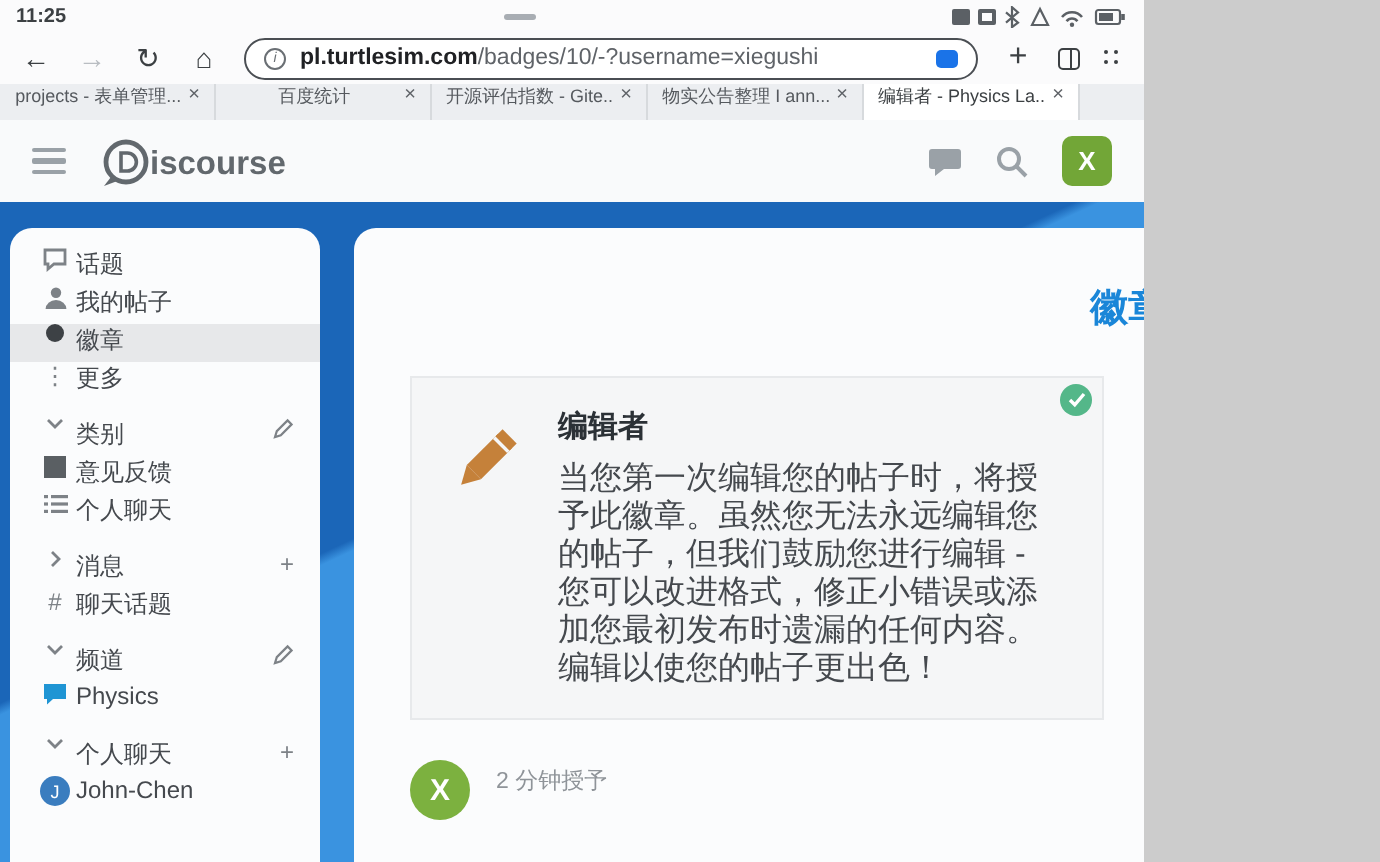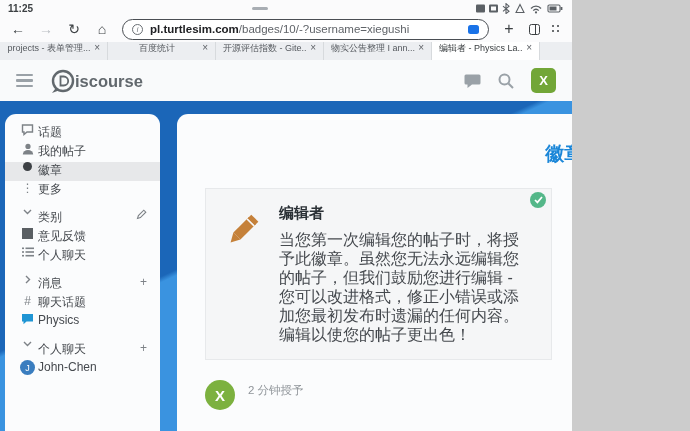--- a/index.html
+++ b/index.html
@@ -253,20 +253,33 @@
             </svg>
         </span>
         <span>消息</span>
         <span class="action">+</span>
       </div>
       <div class="sb-row">
         <span class="ic">#</span>
         <span>聊天话题</span>
       </div>
 
+      <div class="sb-row section">
+        <span class="ic">
+          <svg width="9" height="6" viewBox="0 0 9 6">
+              <polyline points="1,1 4.5,4.5 8,1" fill="none" stroke="#7d8287" stroke-width="1.4"></polyline>
+            </svg>
+        </span>
+        <span>频道</span>
+        <span class="action">
+          <svg width="11" height="11" viewBox="0 0 11 11">
+              <path d="M1.5,9.5 l0.9,-2.9 5.4,-5.4 2,2 -5.4,5.4 z" fill="none" stroke="#7d8287" stroke-width="1.1"></path>
+            </svg>
+        </span>
+      </div>
       <div class="sb-row">
         <span class="ic">
           <svg width="13" height="12" viewBox="0 0 13 12">
               <path d="M1,1 h11 v7.5 h-6.5 l-3,2.8 v-2.8 h-1.5 z" fill="#1f95d4"></path>
             </svg>
         </span>
         <span>Physics</span>
       </div>
 
       <div class="sb-row section">

